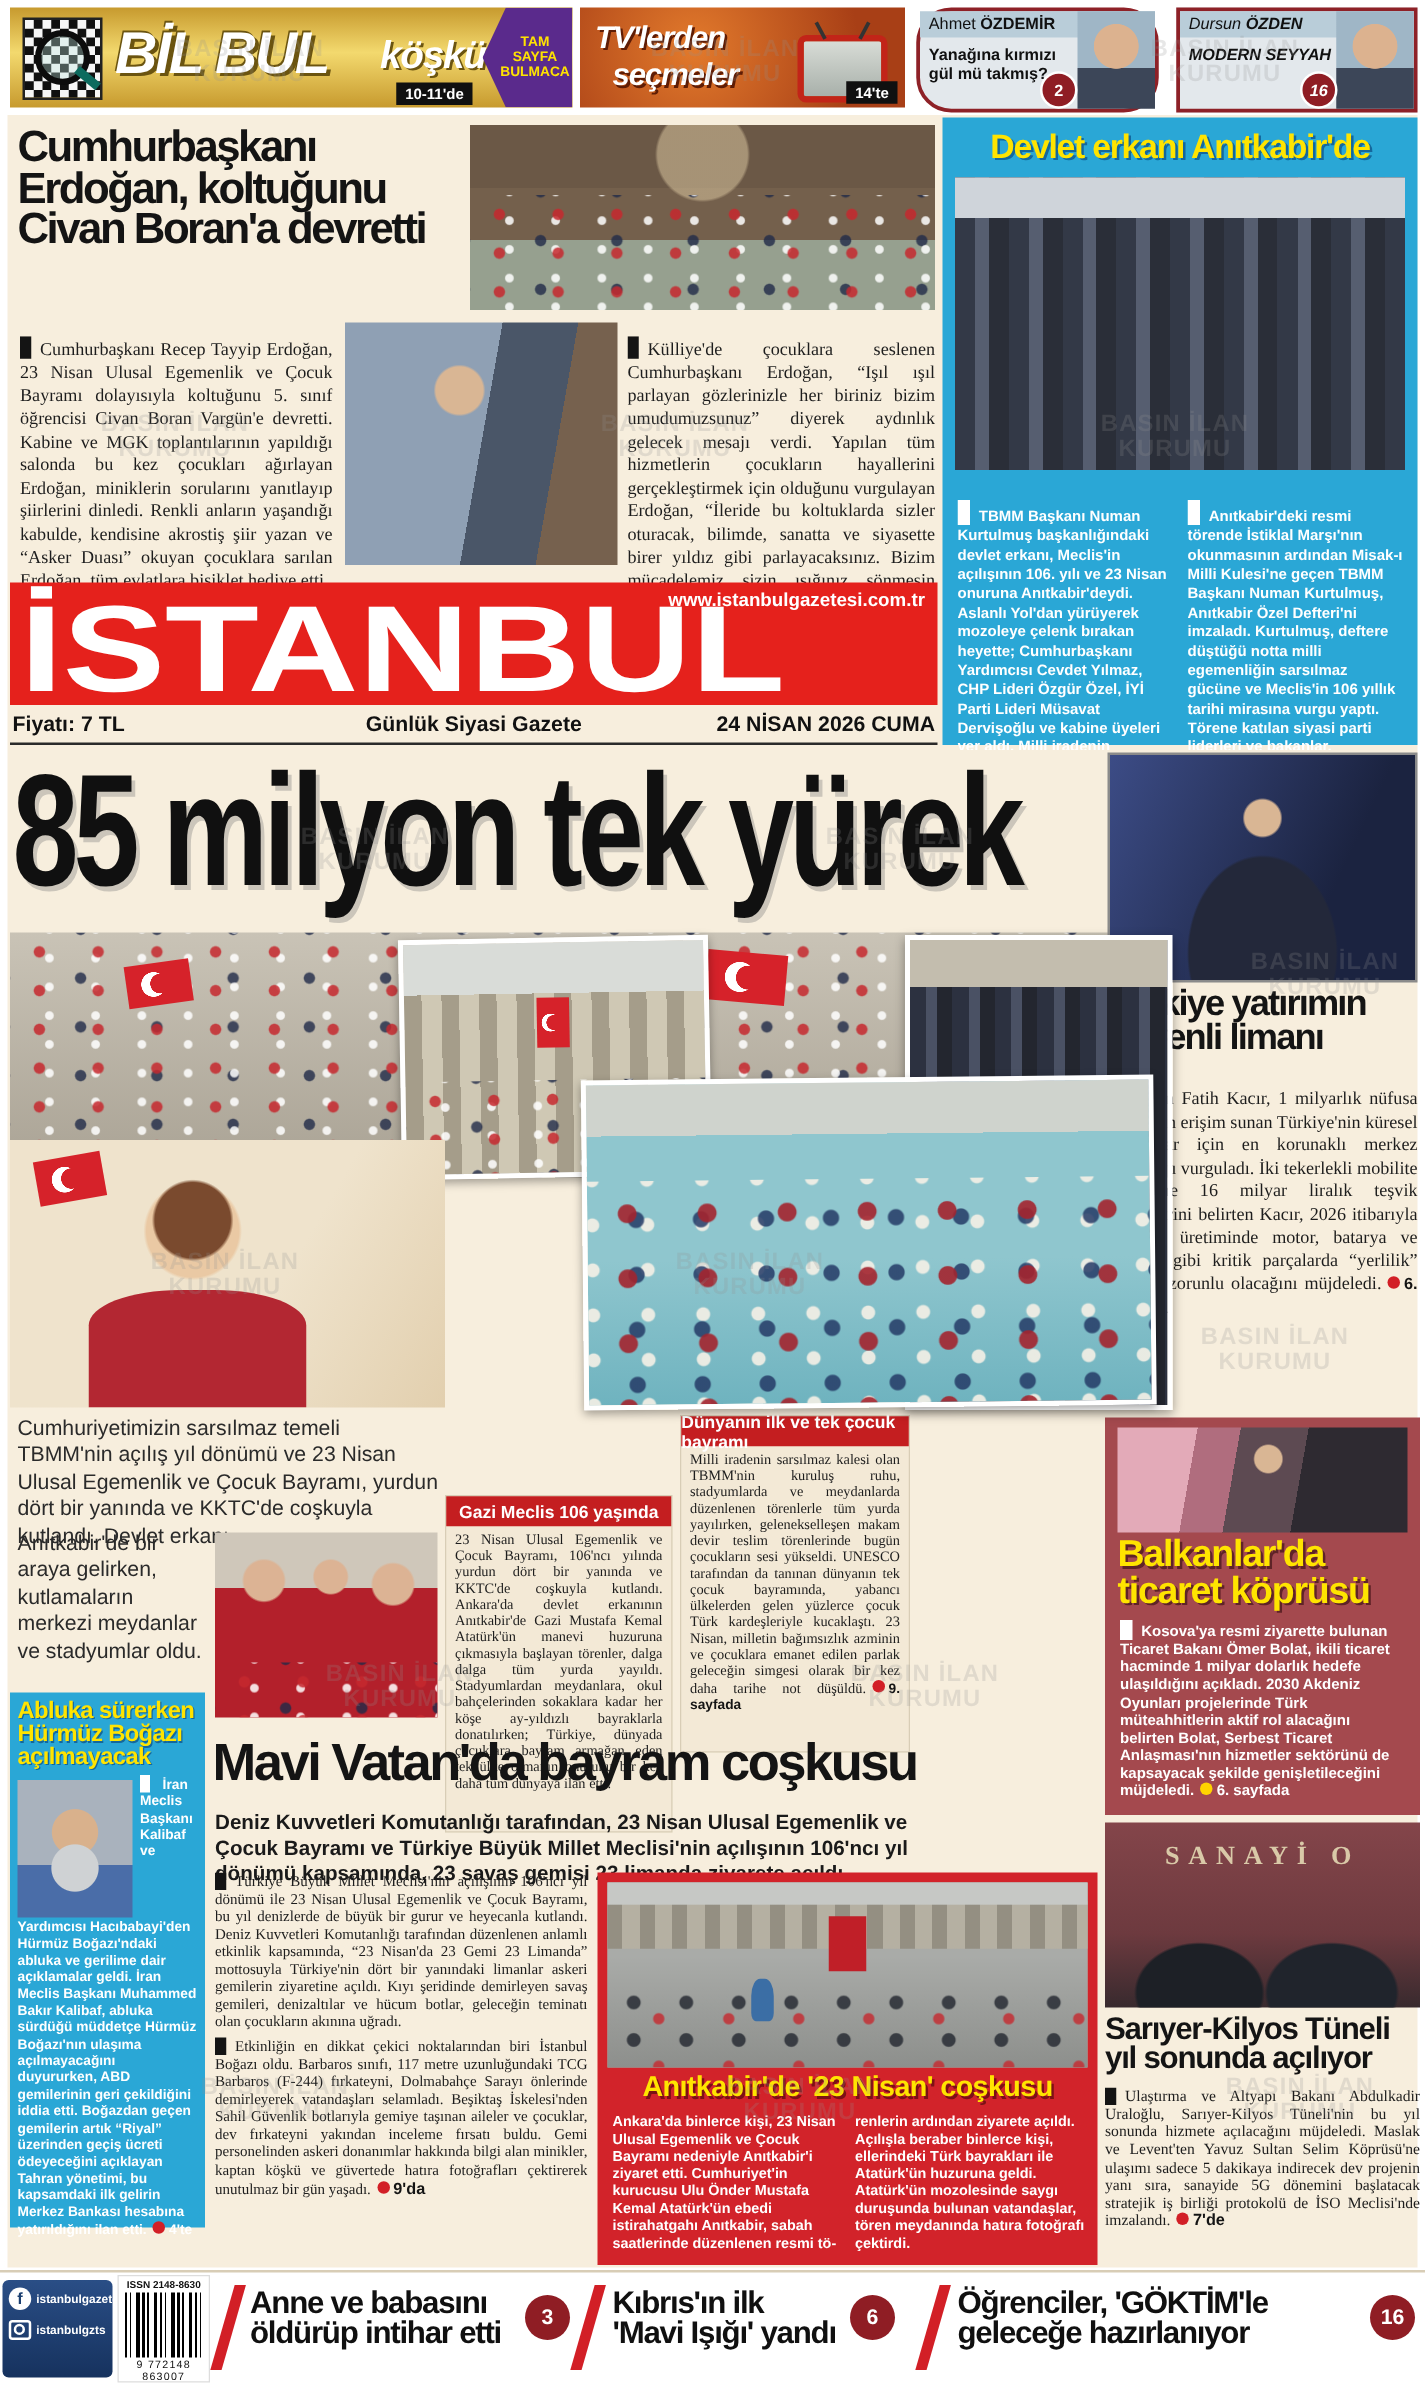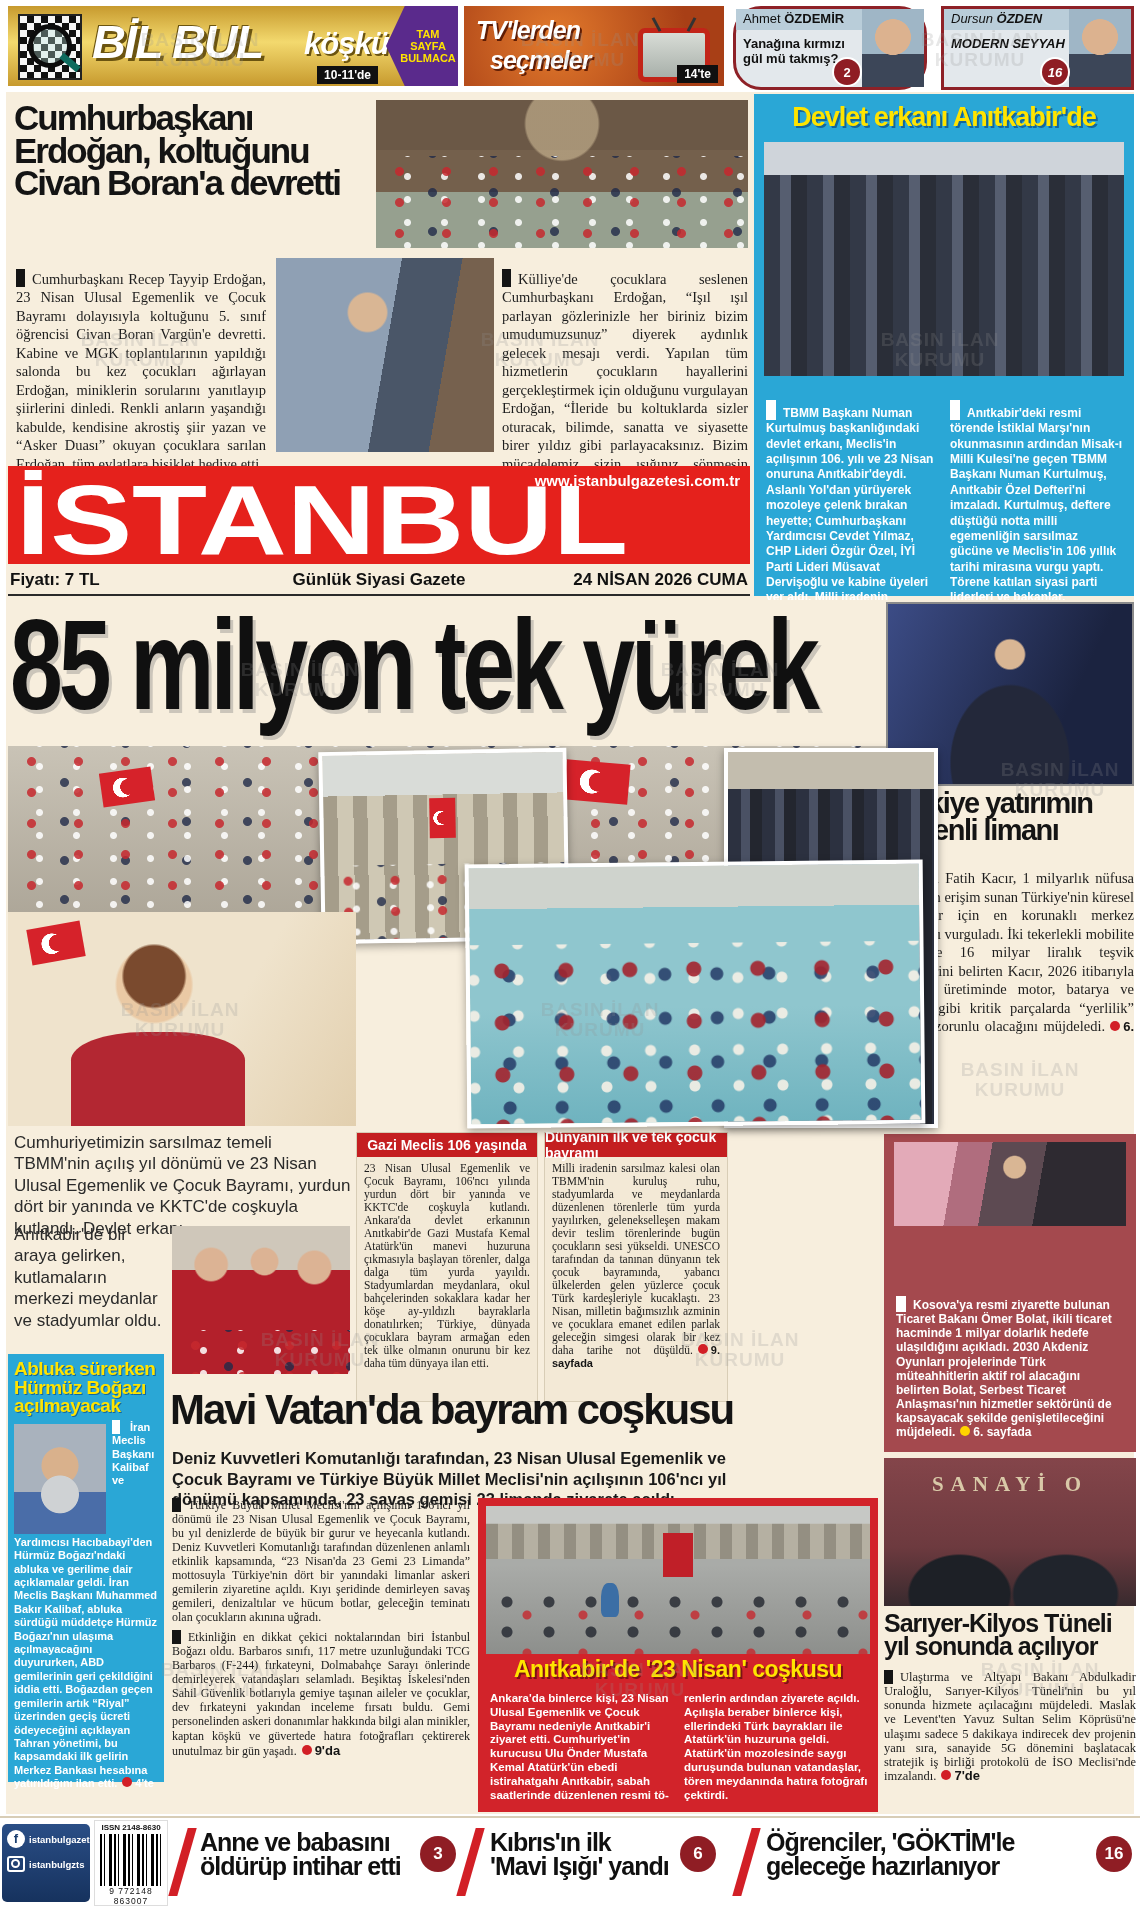--- a/index.html
+++ b/index.html
@@ -155,21 +155,21 @@
       background-size:100% 12%,100% 26%,100% 100%;background-position:0 0,0 14%,0 0;background-repeat:no-repeat;}
   #ph-rain .flagbig{position:absolute;left:46%;top:18%;width:30px;height:44px;background:#c01f28;}
   #ph-rain .kid{position:absolute;left:30%;top:52%;width:18px;height:34px;background:#3b6ea5;border-radius:40% 40% 20% 20%;}
   #ph-rain .dl{height:45%;background-image:radial-gradient(circle,rgba(40,44,52,.85) 5px,transparent 6px),
                radial-gradient(circle,rgba(198,40,46,.8) 4px,transparent 5px);
                background-size:42px 30px,56px 38px;}
   
   #lead-intro{left:14px;top:1132px;width:338px;font-size:17px;line-height:1.26;color:#2a2a2a;}
   #lead-wrap{left:14px;top:1224px;width:150px;font-size:17px;line-height:1.26;color:#2a2a2a;}
   .minibox{position:absolute;background:#f3e9d6;border:1px solid #d8cdb6;box-sizing:border-box;}
-  #gazi{left:356px;top:1132px;width:182px;height:270px;}
+  #gazi{left:356px;top:1196px;width:182px;height:270px;}
   #dunya{left:544px;top:1132px;width:184px;height:270px;}
   .minibox .mbtitle{height:24px;background:#c41e20;color:#fff;font-weight:900;font-size:14px;
                     display:flex;align-items:center;justify-content:center;}
   .minibox .mbbody{padding:5px 7px;font-family:"Liberation Serif",serif;font-size:11.5px;line-height:1.13;
                    color:#1d1d1d;text-align:justify;}
   
   #yatirim-hl{left:886px;top:790px;width:250px;font-size:29px;letter-spacing:-1.5px;}
   #yatirim-body{left:886px;top:868px;width:248px;height:262px;overflow:hidden;}
   #balkan{left:884px;top:1134px;width:252px;height:318px;background:#a4494e;}
   #balkan-hl{position:absolute;left:10px;top:96px;width:232px;font-size:30px;line-height:.95;letter-spacing:-1px;
@@ -317,20 +317,21 @@
     <div class="mbtitle">Dünyanın ilk ve tek çocuk bayramı</div>
     <div class="mbbody"><span>Milli iradenin sarsılmaz kalesi olan TBMM'nin kuruluş ruhu, stadyumlarda ve meydanlarda düzenlenen törenlerle tüm yurda yayılırken, gelenekselleşen makam devir teslim törenlerinde bugün çocukların sesi yükseldi. UNESCO tarafından da tanınan dünyanın tek çocuk bayramında, yabancı ülkelerden gelen yüzlerce çocuk Türk kardeşleriyle kucaklaştı. 23 Nisan, milletin bağımsızlık azminin ve çocuklara emanet edilen parlak geleceğin simgesi olarak bir kez daha tarihe not düşüldü.</span><span class="dot"></span><span class="pref" style="font-size:11px">9. sayfada</span></div>
   </div>
 
   <div class="ph" id="ph-kacir"></div>
   <div class="abs hl" id="yatirim-hl">Türkiye yatırımın güvenli limanı</div>
   <p class="abs body" id="yatirim-body" style="margin:0"><span class="mk"></span><span>Bakan Fatih Kacır, 1 milyarlık nüfusa doğrudan erişim sunan Türkiye'nin küresel yatırımlar için en korunaklı merkez olduğunu vurguladı. İki tekerlekli mobilite sektörüne 16 milyar liralık teşvik verdiklerini belirten Kacır, 2026 itibarıyla e-skuter üretiminde motor, batarya ve yazılım gibi kritik parçalarda “yerlilik” şartının zorunlu olacağını müjdeledi.</span><span class="dot"></span><span class="pref">6. sayfada</span></p>
 
   <div class="abs" id="balkan">
     <div class="ph" id="ph-bolat"></div>
+    <div id="balkan-hl">Balkanlar'da ticaret köprüsü</div>
     <p id="balkan-body" style="margin:0"><span class="mk w" style="height:16px"></span><span>Kosova'ya resmi ziyarette bulunan Ticaret Bakanı Ömer Bolat, ikili ticaret hacminde 1 milyar dolarlık hedefe ulaşıldığını açıkladı. 2030 Akdeniz Oyunları projelerinde Türk müteahhitlerin aktif rol alacağını belirten Bolat, Serbest Ticaret Anlaşması'nın hizmetler sektörünü de kapsayacak şekilde genişletileceğini müjdeledi.</span><span class="dot y"></span><span class="pref">6. sayfada</span></p>
   </div>
 
   <div class="ph" id="ph-sign">
     <div class="signtxt">SANAYİ O</div>
   </div>
   <div class="abs hl" id="sariyer-hl">Sarıyer-Kilyos Tüneli yıl sonunda açılıyor</div>
   <p class="abs body" id="sariyer-body" style="margin:0"><span class="mk" style="height:14px"></span><span>Ulaştırma ve Altyapı Bakanı Abdulkadir Uraloğlu, Sarıyer-Kilyos Tüneli'nin bu yıl sonunda hizmete açılacağını müjdeledi. Maslak ve Levent'ten Yavuz Sultan Selim Köprüsü'ne ulaşımı sadece 5 dakikaya indirecek dev projenin yanı sıra, sanayide 5G dönemini başlatacak stratejik iş birliği protokolü de İSO Meclisi'nde imzalandı.</span><span class="dot"></span><span class="pref">7'de</span></p>
 
   <div class="abs bluebox" id="abluka">

